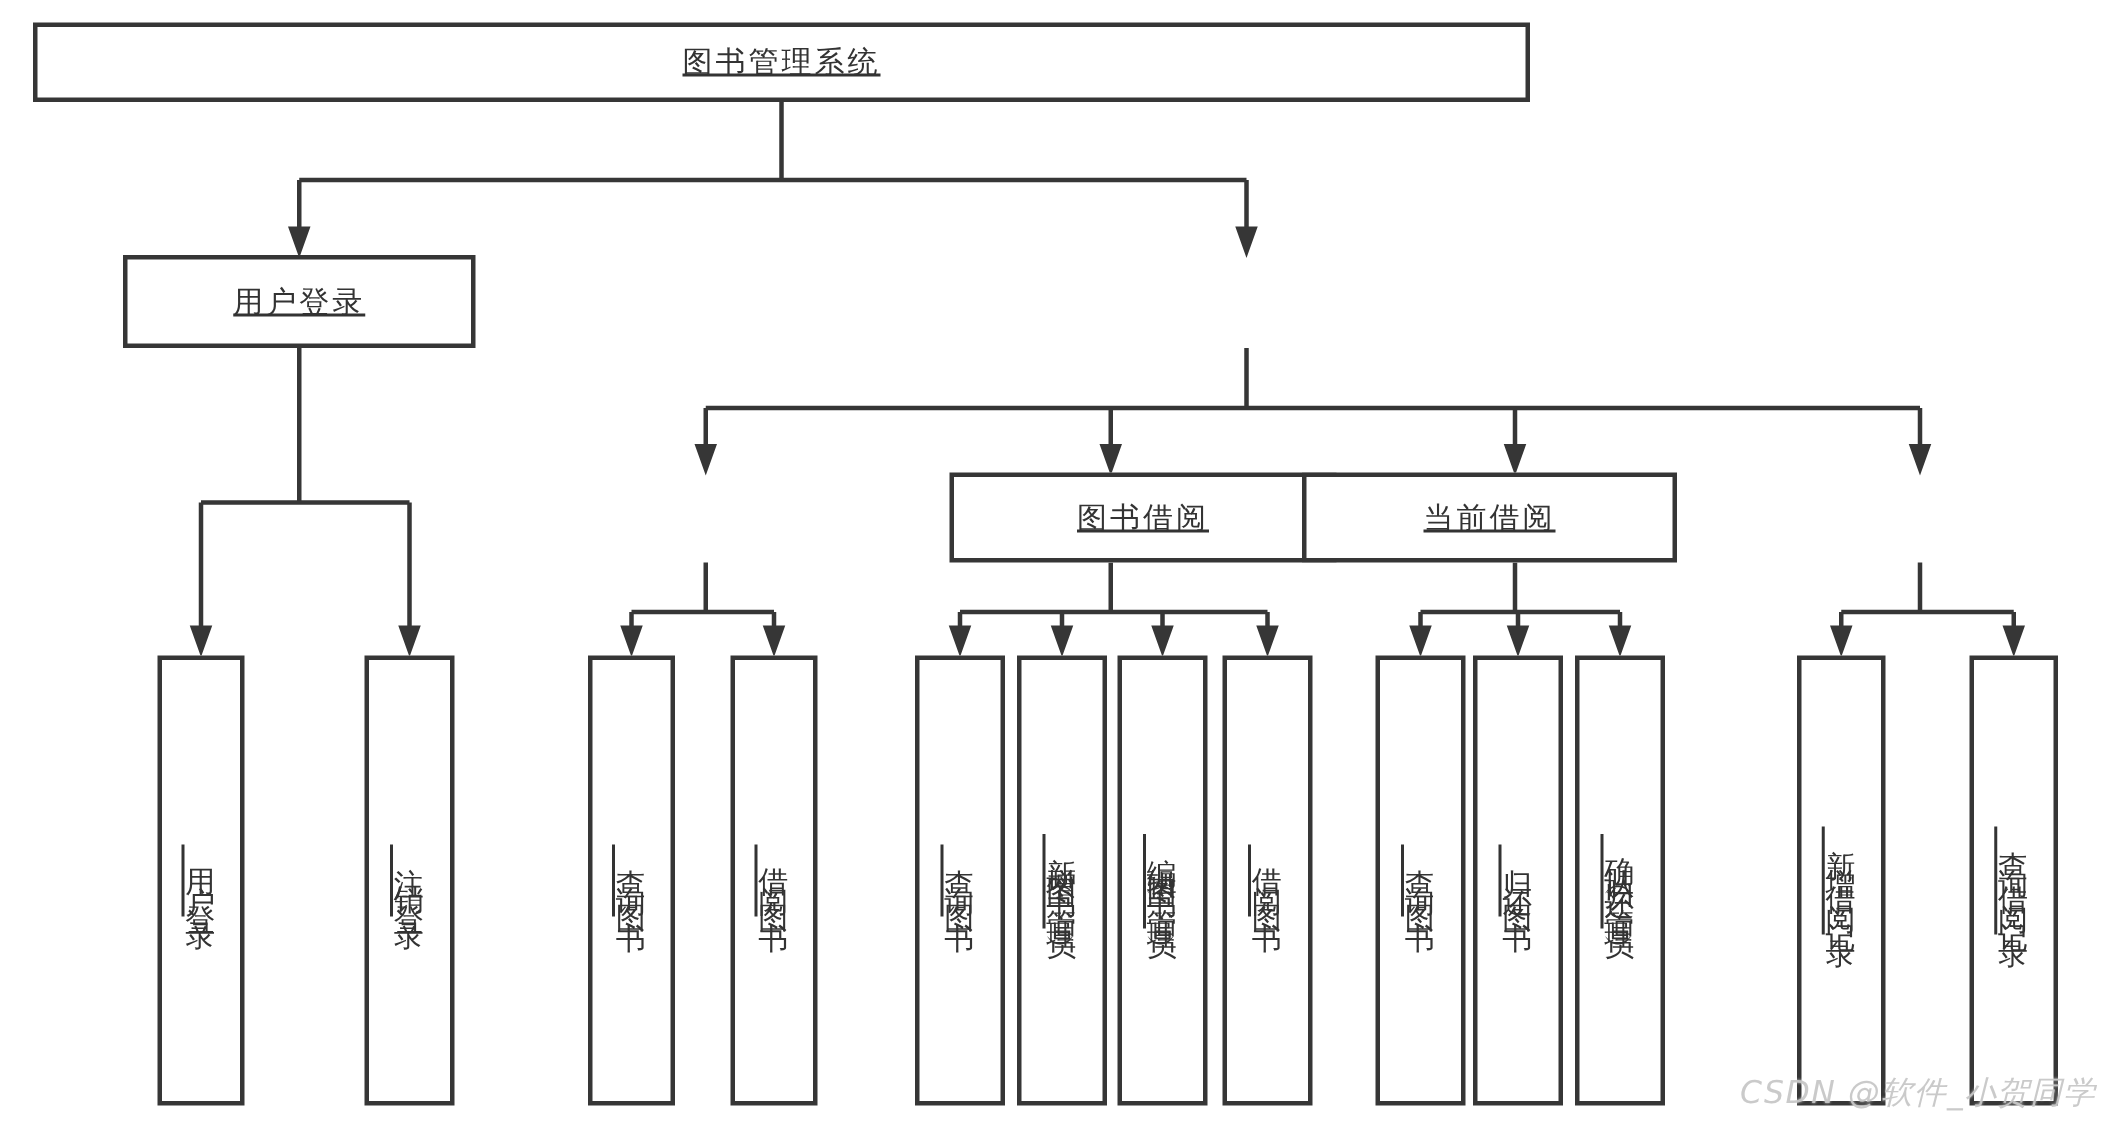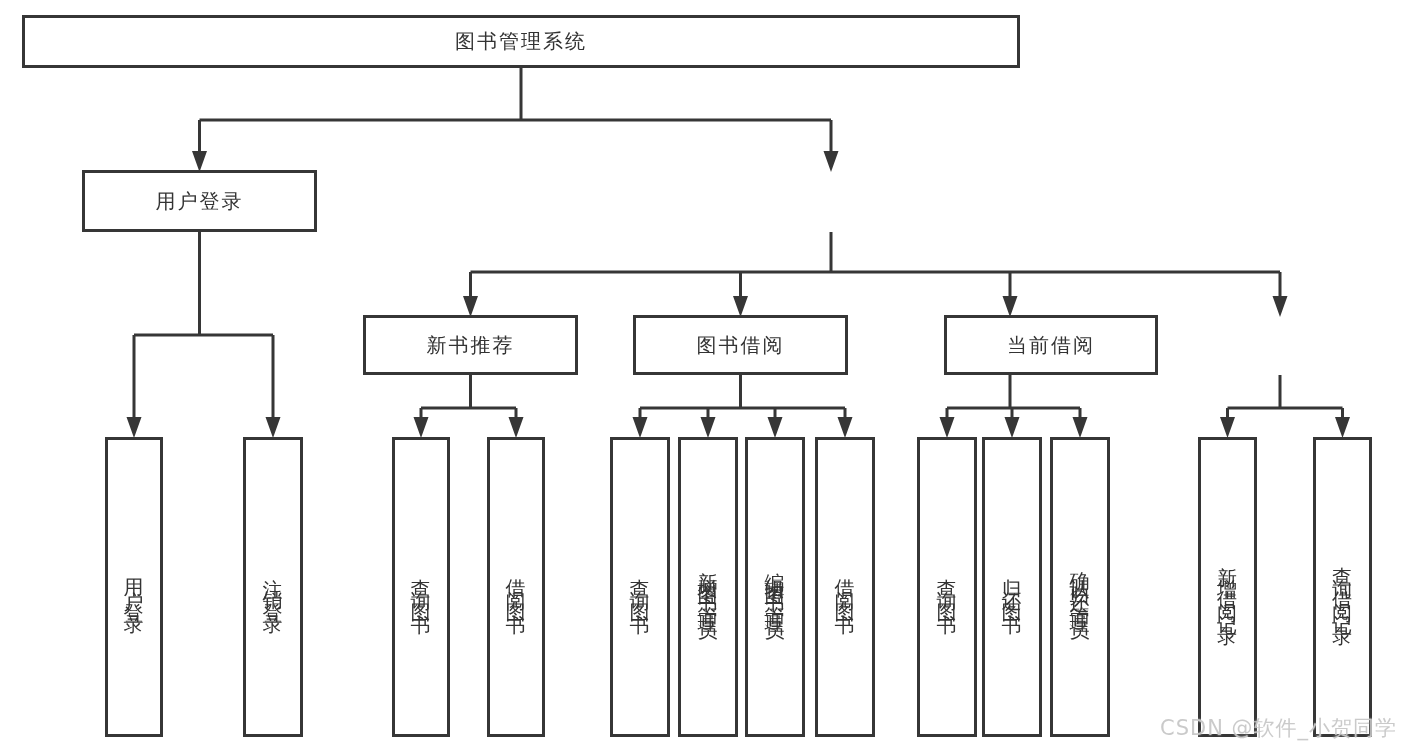--- a/index.html
+++ b/index.html
@@ -14,20 +14,21 @@
   #wires{position:absolute;left:0;top:0;z-index:0;}
   .box{
     position:absolute;
     box-sizing:border-box;
     background:#ffffff;
     border:3px solid #363636;
     display:flex;
     align-items:center;
     justify-content:center;
     z-index:1;
+    text-decoration:underline;
   }
   .hlabel{
     font-size:20px;
     letter-spacing:2px;
     color:#333333;
     white-space:nowrap;
   }
   .vtext{
     writing-mode:vertical-rl;
     text-orientation:mixed;
@@ -40,20 +41,21 @@
   .watermark{
     position:absolute;
     left:1160px;
     top:714px;
     z-index:5;
     font-size:21px;
     letter-spacing:1px;
     color:rgba(197,197,197,0.92);
     text-shadow:0 0 2px rgba(255,255,255,0.8);
     white-space:nowrap;
+    font-style:italic;
   }
 </style>
 </head>
 <body>
 
 <div id="stage">
 
   <svg id="wires" width="1405" height="747" viewBox="0 0 1405 747">
 
     <g>
@@ -93,27 +95,24 @@
   </svg>
 
   <div class="box" style="left:22px;top:15px;width:998px;height:53px">
     <span class="hlabel">图书管理系统</span>
   </div>
 
   <div class="box" style="left:82px;top:170px;width:235px;height:62px">
     <span class="hlabel">用户登录</span>
   </div>
 
-  <div class="box" style="left:363px;top:315px;width:215px;height:60px">
-    <span class="hlabel">新书推荐</span>
-  </div>
-  <div class="box" style="left:633px;top:315px;width:215px;height:60px">
+  <div class="box" style="left:633px;top:315px;width:258px;height:60px">
     <span class="hlabel">图书借阅</span>
   </div>
-  <div class="box" style="left:944px;top:315px;width:214px;height:60px">
+  <div class="box" style="left:868px;top:315px;width:250px;height:60px">
     <span class="hlabel">当前借阅</span>
   </div>
 
   <div class="box" style="left:105px;top:437px;width:58px;height:300px">
     <span class="vtext">用户登录</span>
   </div>
   <div class="box" style="left:243px;top:437px;width:60px;height:300px">
     <span class="vtext">注销登录</span>
   </div>
 

